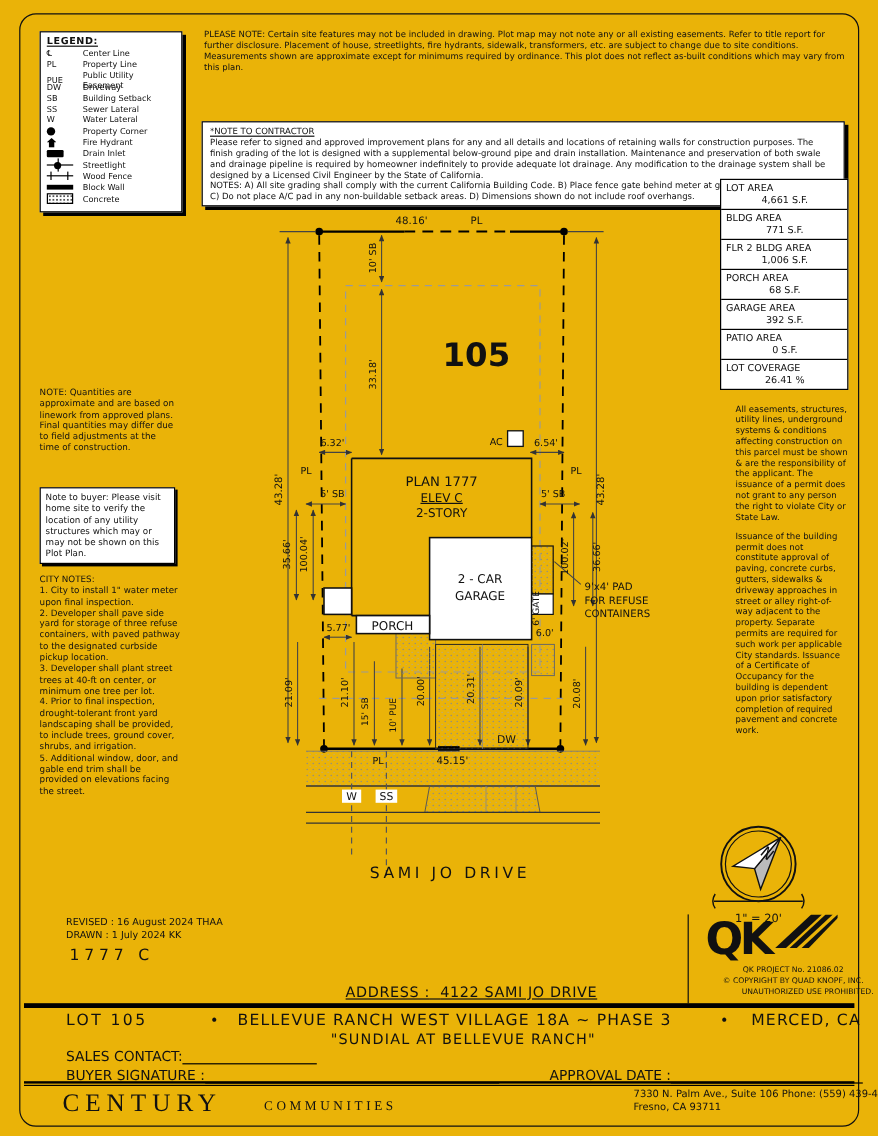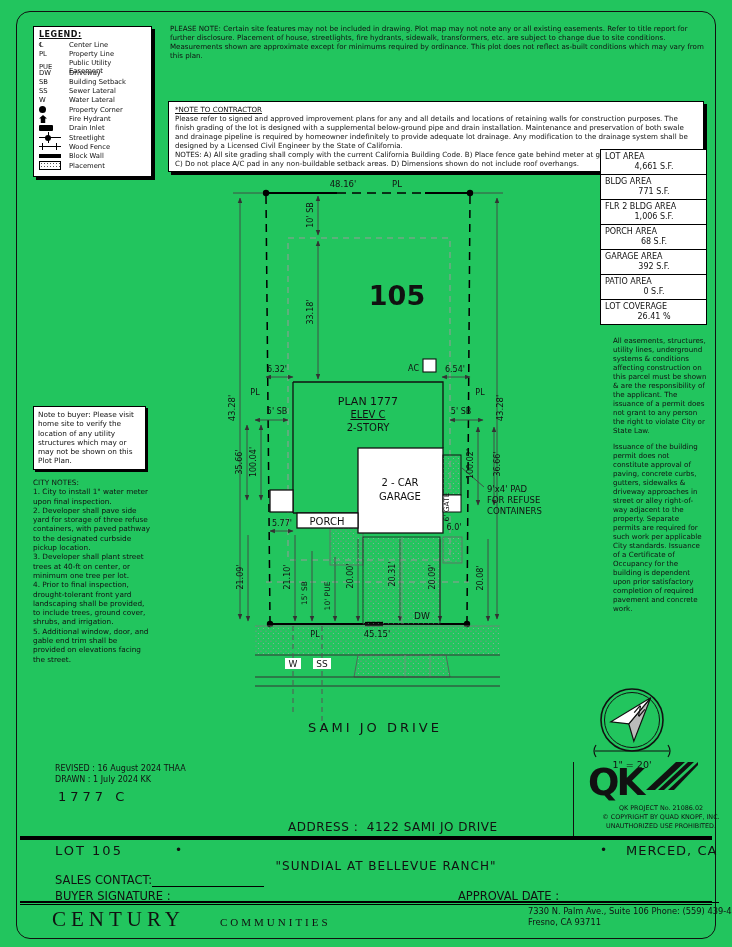--- a/index.html
+++ b/index.html
@@ -1,16 +1,16 @@
 <!DOCTYPE html>
 <html><head>
 <meta charset="utf-8">
 <style>
   html,body{margin:0;padding:0;background:#e8e8e8;}
-  .page{position:relative;width:732px;height:947px;background:#22c55e;
+  .page{position:relative;width:732px;height:947px;background:#eab308;
         font-family:"DejaVu Sans",sans-serif;color:#111;overflow:hidden;margin:0 auto;}
   .sheet-border{position:absolute;left:16px;top:11px;width:698px;height:926px;
         border:1.6px solid #111;border-radius:14px;pointer-events:none;}
   .t{position:absolute;white-space:nowrap;padding-left:20px;}
   .para{position:absolute;white-space:normal;}
   .pre{white-space:pre-line;}
   
   .legend-box{position:absolute;left:33px;top:26px;width:119px;height:151px;
         border:1.6px solid #000;box-shadow:3px 3px 0 #000;background:#fff;padding:3px 5px;box-sizing:border-box;}
   .legend-title{font-size:8px;font-weight:bold;text-decoration:underline;letter-spacing:.5px;margin-bottom:1px;}
@@ -117,24 +117,25 @@
     <div class="legend-row">
         <span class="ic ic-fence"></span>
         <span>Wood Fence</span>
       </div>
     <div class="legend-row">
         <span class="ic ic-wall"></span>
         <span>Block Wall</span>
       </div>
     <div class="legend-row">
         <span class="ic ic-conc"></span>
-        <span>Placement</span>
-      </div>
-  </div>
-
+        <span>Concrete</span>
+      </div>
+  </div>
+
+  <div class="para small" style="left:33px;top:322px;width:113px;">NOTE: Quantities are approximate and are based on linework from approved plans.  Final quantities may differ due to field adjustments at the time of construction.</div>
 
   <div class="buyer-box">
     <div class="small" style="white-space:normal;">Note to buyer: Please visit home site to verify the location of any utility structures which may or may not be shown on this Plot Plan.</div>
   </div>
 
   <div class="para small" style="left:33px;top:478px;width:118px;">
     <div>CITY NOTES:</div>
     <div class="pre">1. City to install 1" water meter upon final inspection.
 2. Developer shall pave side yard for storage of three refuse containers, with paved pathway to the designated curbside pickup location.
 3. Developer shall plant street trees at 40-ft on center, or minimum one tree per lot.
@@ -338,38 +339,39 @@
     <svg style="position:absolute;left:14px;top:0;" width="110" height="40" viewBox="0 0 110 40">
       <text x="0" y="33" font-size="37" font-weight="bold" letter-spacing="-3">QK</text>
       <g fill="#111">
         <polygon points="58,28 88,0 97,0 67,28"></polygon>
         <polygon points="70,28 100,0 106,0 76,28"></polygon>
         <polygon points="80,28 110,0 113,0 86,28"></polygon>
       </g>
     </svg>
     <div class="t" style="left:0;top:42px;width:134px;text-align:center;font-size:6.4px;">QK PROJECT No. 21086.02</div>
     <div class="t" style="left:0;top:51px;width:134px;text-align:center;font-size:6.4px;">© COPYRIGHT BY QUAD KNOPF, INC.</div>
-    <div class="t" style="left:0;top:60px;width:134px;text-align:center;font-size:6.4px;">UNAUTHORIZED USE PROHIBITED.</div>
+    <div class="t" style="left:0;top:60px;width:134px;text-align:right;font-size:6.4px;">UNAUTHORIZED USE PROHIBITED.</div>
   </div>
 
   <div class="t" style="left:35px;top:764px;font-size:8px;">
     <span>REVISED :</span>&nbsp;<span>16 August 2024  THAA</span>
   </div>
   <div class="t" style="left:35px;top:775px;font-size:8px;">
     <span>DRAWN :</span>&nbsp;<span>1 July 2024  KK</span>
   </div>
   <div class="t" style="left:38px;top:789px;font-size:13px;letter-spacing:4px;">1777    C</div>
-  <div class="t" style="left:268px;top:820px;font-size:12px;letter-spacing:.5px;">
+  <div class="t" style="left:268px;top:820px;font-size:12px;letter-spacing:.5px;text-decoration:underline;">
     <span>ADDRESS :</span>&nbsp;&nbsp;<span>4122 SAMI JO DRIVE</span>
   </div>
 
   <div class="rule" style="left:20px;top:836px;width:692px;height:4px;"></div>
 
   <div class="t" style="left:35px;top:843px;font-size:13px;letter-spacing:2px;">LOT 105</div>
   <div class="t" style="left:155px;top:843px;font-size:12px;">•</div>
+  <div class="t" style="left:178px;top:843px;font-size:13px;letter-spacing:1px;">BELLEVUE RANCH WEST VILLAGE 18A ~ PHASE 3</div>
   <div class="t" style="left:580px;top:843px;font-size:12px;">•</div>
   <div class="t" style="left:606px;top:843px;font-size:13px;letter-spacing:1px;">MERCED, CA</div>
   <div class="t" style="left:20px;top:859px;width:692px;text-align:center;font-size:12px;letter-spacing:1px;">"SUNDIAL AT BELLEVUE RANCH"</div>
 
   <div class="t" style="left:35px;top:873px;font-size:11.5px;">
     <span>SALES CONTACT:</span><span class="uline" style="width:112px;"></span>
   </div>
   <div class="t" style="left:35px;top:889px;font-size:11.5px;">
     <span>BUYER SIGNATURE :</span><span class="uline" style="width:245px;"></span>
   </div>

